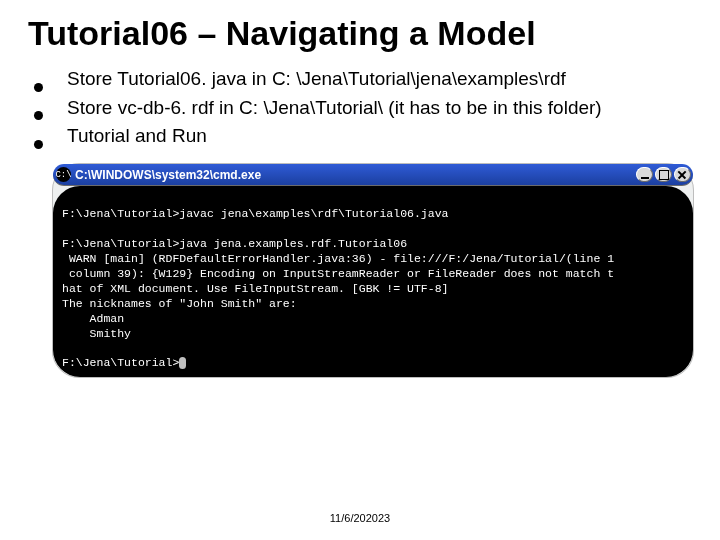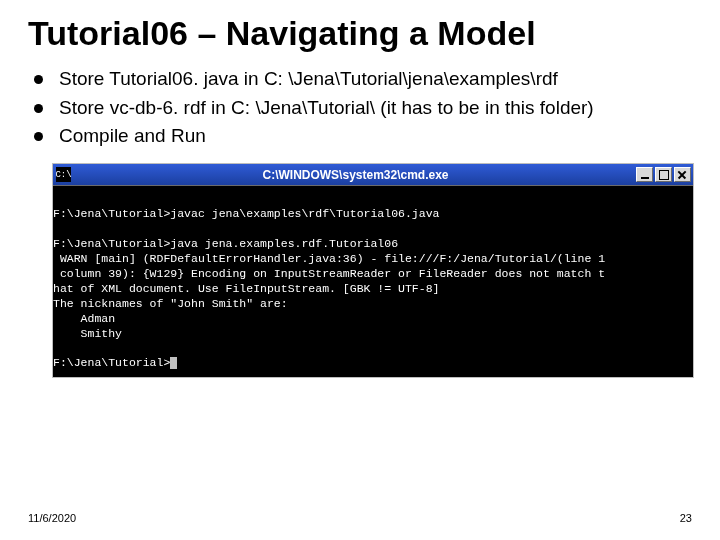--- a/index.html
+++ b/index.html
@@ -1,56 +1,56 @@
 <!DOCTYPE html>
 <html><head>
 <meta charset="utf-8">
 <style>
-  * { margin: 0; padding: 0; box-sizing: border-box; }
+  * { margin: 0; padding: 0; box-sizing: border-box; border-radius: 27px; }
   html, body { width: 720px; height: 540px; background: #fff; font-family: Arial, Helvetica, sans-serif; }
   .slide { position: relative; width: 720px; height: 540px; padding: 14px 28px 0 28px; }
   .title { font-size: 34px; font-weight: bold; color: #000; line-height: 1.15; margin-bottom: 14px; }
   .bullets { margin: 8px 0 14px 6px; }
-  .bullet { display: flex; align-items: flex-start; gap: 16px; margin-bottom: 4px; }
+  .bullet { display: flex; align-items: flex-end; gap: 24px; margin-bottom: 4px; }
   .dot { width: 9px; height: 9px; background: #000; border-radius: 50%; flex: 0 0 9px; margin-top: 8px; }
   .btext { font-size: 19px; color: #000; line-height: 1.3; }
   .term-wrap { margin: 6px 0 0 24px; width: 642px; border: 1px solid #bdbdbd; background: #eef0f0; }
   .term-titlebar { display: flex; align-items: center; height: 22px; background: linear-gradient(#2f5bd6,#1b3fa0); border-bottom: 1px solid #6b6b6b; padding: 0 2px 0 3px; }
   .term-ico { width: 15px; height: 15px; background: #000; color: #fff; font-size: 9px; font-family: "Courier New", monospace; display: flex; align-items: center; justify-content: center; margin-right: 4px; }
-  .term-title { color: #fff; font-size: 12px; font-weight: bold; flex: 1; white-space: nowrap; overflow: hidden; text-align: center; }
+  .term-title { color: #fff; font-size: 12px; font-weight: bold; flex: 1; white-space: nowrap; overflow: hidden; }
   .term-btns { display: flex; gap: 2px; }
   .term-btn { width: 17px; height: 15px; background: #d9d9d9; border: 1px solid #fff; border-right-color: #6b6b6b; border-bottom-color: #6b6b6b; display: flex; align-items: center; justify-content: center; }
   .term-min::after { content: ""; display: block; width: 8px; height: 2px; background: #000; margin-top: 6px; }
   .term-max::after { content: ""; display: block; width: 8px; height: 8px; border: 1.5px solid #000; }
   .term-close { position: relative; }
   .term-close::before, .term-close::after { content: ""; position: absolute; width: 10px; height: 1.6px; background: #000; top: 6px; left: 2px; }
   .term-close::before { transform: rotate(45deg); }
   .term-close::after { transform: rotate(-45deg); }
-  .term-body { background: #000; color: #fff; font-family: "Courier New", monospace; font-size: 11.5px; line-height: 1.3; padding: 6px 6px 6px 0; min-height: 180px; white-space: pre; overflow: hidden; }
+  .term-body { background: #000; color: #fff; font-family: "Courier New", monospace; font-size: 11.5px; line-height: 1.3; padding: 6px 6px 6px 9px; min-height: 180px; white-space: pre; overflow: hidden; }
   .cursor { display: inline-block; width: 7px; height: 12px; background: #c0c0c0; vertical-align: text-bottom; }
-  .footer { position: absolute; left: 28px; right: 28px; bottom: 16px; display: flex; justify-content: space-between; font-size: 11px; color: #000; }
+  .footer { position: absolute; left: 28px; right: 28px; bottom: 16px; display: flex; justify-content: center; font-size: 11px; color: #000; }
 </style>
 </head>
 <body>
 
 <div class="slide">
   <div class="title">Tutorial06 – Navigating a Model</div>
 
   <div class="bullets">
     <div class="bullet">
       <span class="dot"></span>
       <span class="btext">Store Tutorial06. java in C: \Jena\Tutorial\jena\examples\rdf</span>
     </div>
     <div class="bullet">
       <span class="dot"></span>
       <span class="btext">Store vc-db-6. rdf in C: \Jena\Tutorial\ (it has to be in this folder)</span>
     </div>
     <div class="bullet">
       <span class="dot"></span>
-      <span class="btext">Compile and Run</span>
+      <span class="btext">Tutorial and Run</span>
     </div>
   </div>
 
   <div class="term-wrap">
     <div class="term-titlebar">
       <div class="term-ico">C:\</div>
       <div class="term-title">C:\WINDOWS\system32\cmd.exe</div>
       <div class="term-btns">
         <div class="term-btn term-min"></div>
         <div class="term-btn term-max"></div>

